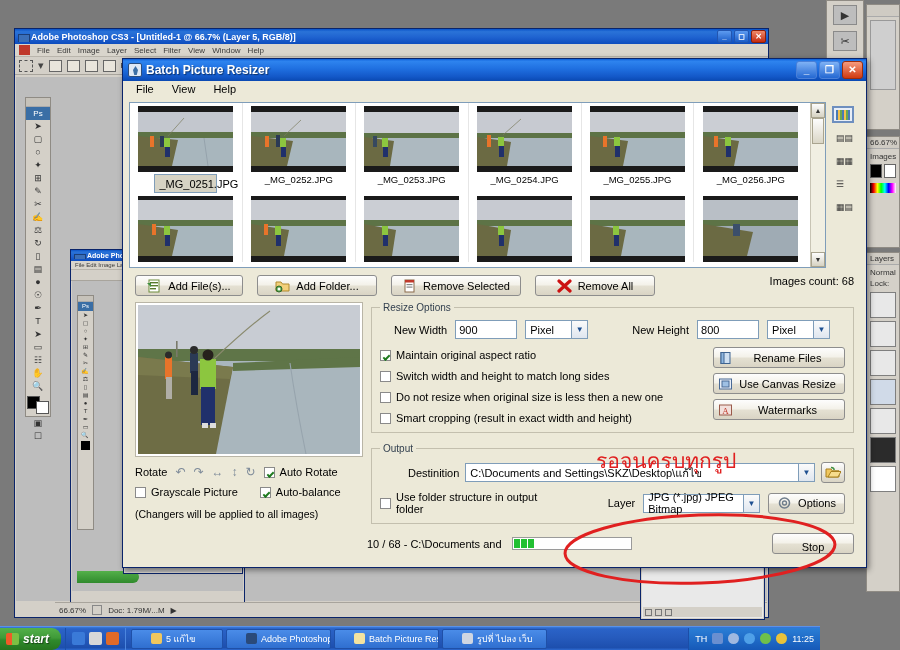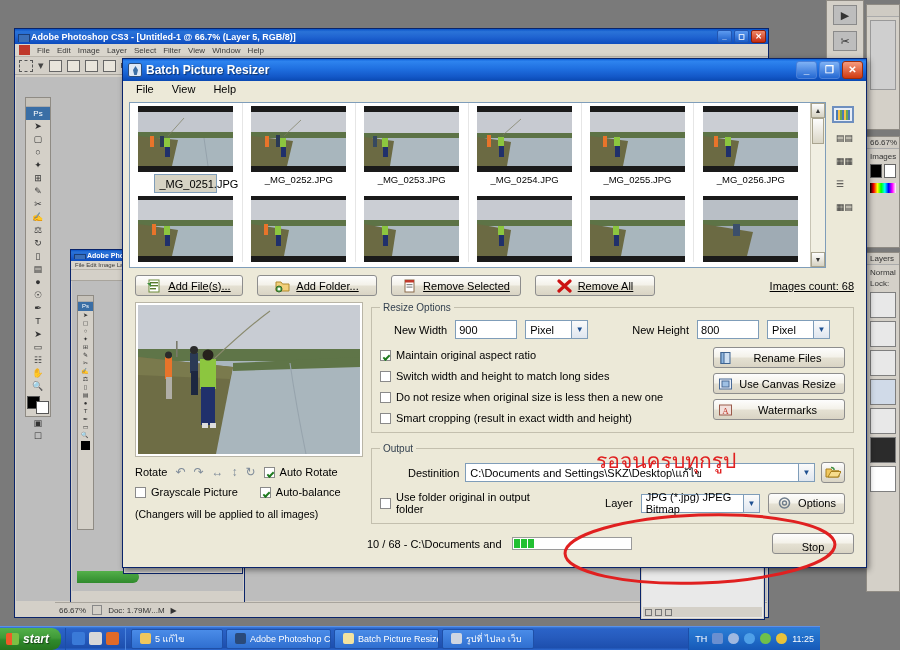--- a/index.html
+++ b/index.html
@@ -96,21 +96,21 @@
   .vthumb{height:26px;margin:0 1px;background:linear-gradient(#fdfdfd,#dad6c6);border:1px solid #a9a48f;}
   .viewicons{width:34px;display:flex;flex-direction:column;align-items:center;gap:6px;padding-top:4px;}
   .vi{width:22px;height:17px;border:1px solid #9b9684;background:#f4f2e6;display:flex;
       align-items:center;justify-content:center;}
   .vi.active{border:2px solid #6e8fbf;background:#e8eef7;}
   .vi i{display:block;width:14px;height:10px;
         background:repeating-linear-gradient(to right,#4a7ab5 0 2px,#f2c14e 2px 4px,#6aa84f 4px 6px);}
   .vi2 i{background:none;color:#333;font-size:9px;font-style:normal;}
 
   
-  .filerow{display:flex;align-items:center;gap:14px;margin-top:7px;padding:0 6px;text-decoration:underline;}
+  .filerow{display:flex;gap:14px;margin-top:7px;padding:0 6px;}
   .btn{
     border:1px solid #8d8d8d;border-radius:3px;
     background:linear-gradient(to bottom,#fdfdfd 0%,#f4f2ea 45%,#e4e0d2 55%,#d9d4c4 100%);
     height:21px;display:flex;align-items:center;justify-content:center;gap:6px;
     font-size:11px;color:#000;padding:0 8px;white-space:nowrap;
   }
   .btn .bi{width:15px;height:14px;flex:none;}
   .imgcount{margin-left:auto;font-size:11px;color:#000;}
 
   
@@ -175,21 +175,21 @@
     border-radius:0 9px 9px 0;text-shadow:1px 1px 1px rgba(0,0,0,.5);}
   .startbtn .flag{width:13px;height:12px;background:
      linear-gradient(to right,#f05a28 0 6px,#7cc043 6px 13px),
      linear-gradient(to right,#f05a28 0 6px,#7cc043 6px 13px);
      background-size:100% 50%;background-repeat:no-repeat;
      background-position:0 0,0 100%;border-radius:2px;}
   .qlaunch{display:flex;align-items:center;gap:4px;padding:0 6px;border-left:1px solid #1b4ea8;
      border-right:1px solid #4c86de;height:22px;}
   .qi{width:13px;height:13px;border-radius:2px;}
   .tasks{display:flex;gap:3px;padding-left:5px;flex:1;}
-  .task{height:20px;min-width:92px;max-width:105px;display:flex;align-items:center;gap:4px;padding:0 8px;
+  .task{height:20px;min-width:92px;max-width:105px;display:flex;align-items:center;gap:4px;padding:0 19px;
      background:linear-gradient(to bottom,#4a8ce8,#2f6fd0);border:1px solid #1f50a8;border-radius:2px;
      color:#fff;font-size:9px;white-space:nowrap;overflow:hidden;text-overflow:ellipsis;}
   .task .ti{width:11px;height:11px;border-radius:2px;flex:none;}
   .tray{display:flex;align-items:center;gap:5px;padding:0 6px;height:22px;
      background:linear-gradient(to bottom,#2a7ed6,#1659b8);border-left:1px solid #1b4ea8;color:#fff;font-size:9px;}
   .trayico{width:11px;height:11px;border-radius:50%;}
 </style>
 </head>
 <body>
 
@@ -796,21 +796,21 @@
                     <path d="M1 3h5l1.3 1.8H14V11H1z" fill="#f0c75e" stroke="#a8801f"></path>
                     <path d="M3 11 L6 5.5 H16 L13 11 Z" fill="#f7dd8e" stroke="#a8801f"></path>
                     <path d="M6 1.5 q3 0 3.2 2.5" stroke="#3f8f3f" stroke-width="1.4" fill="none"></path>
                   </svg>
               </span>
             </div>
 
             <div class="outrow2">
               <span class="chkline">
                 <span class="cbx"></span>
-                <span>Use folder original in output folder</span>
+                <span>Use folder structure in output folder</span>
               </span>
               <span class="lbl" style="margin-left:62px;">Layer</span>
               <span class="sel" style="width:138px;">
                 <span>JPG (*.jpg) JPEG Bitmap</span>
                 <span class="arrow">▼</span>
               </span>
               <span class="btn" style="width:78px;height:21px;">
                 <span class="bi">
                   <svg width="15" height="14" viewBox="0 0 15 14">
                       <circle cx="7.5" cy="7" r="5" fill="none" stroke="#6f7d8c" stroke-width="1.6"></circle>

